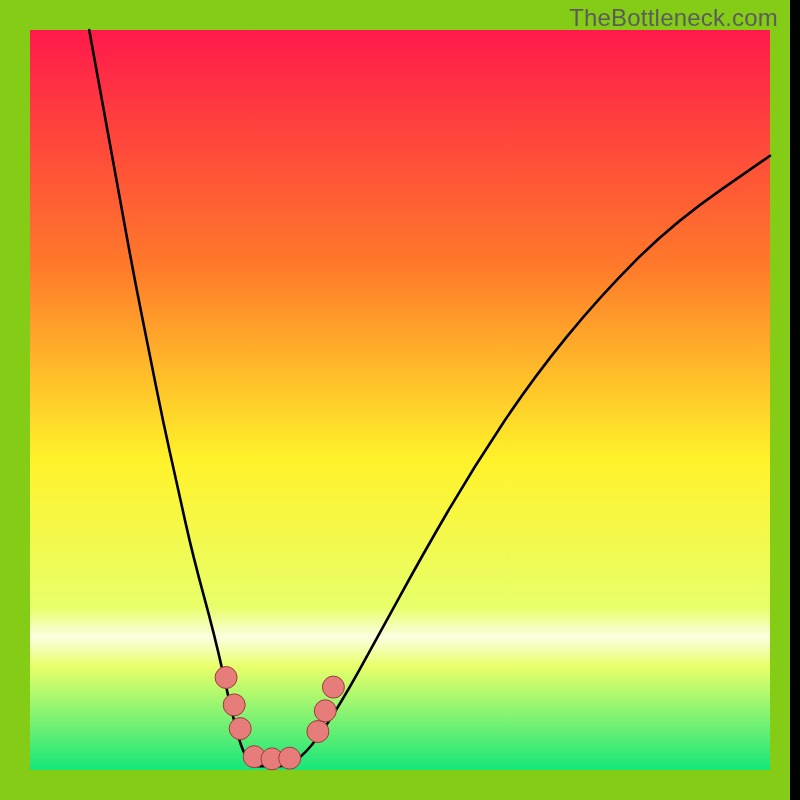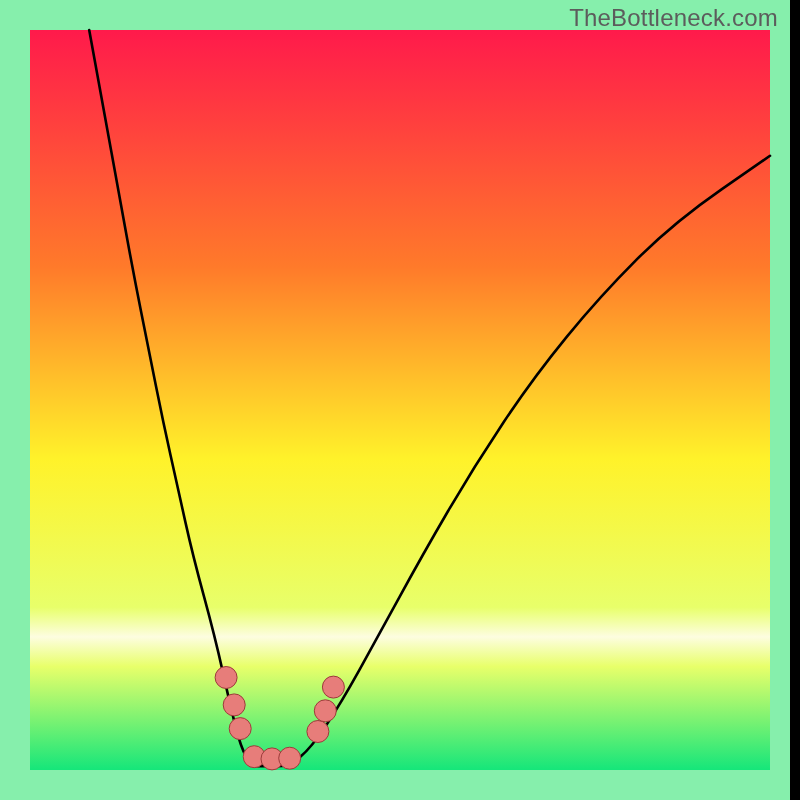--- a/index.html
+++ b/index.html
@@ -9,21 +9,21 @@
     height: 800px;
     background: #000;
     overflow: hidden;
   }
   .frame {
     position: absolute;
     left: 0;
     top: 0;
     width: 790px;
     height: 800px;
-    background: #86efac;
+    background: #84cc16;
   }
   .watermark {
     position: absolute;
     top: 4px;
     right: 12px;
     font-family: Arial, Helvetica, sans-serif;
     font-size: 24px;
     color: #5c5c5c;
     letter-spacing: 0.2px;
     font-weight: 500;

